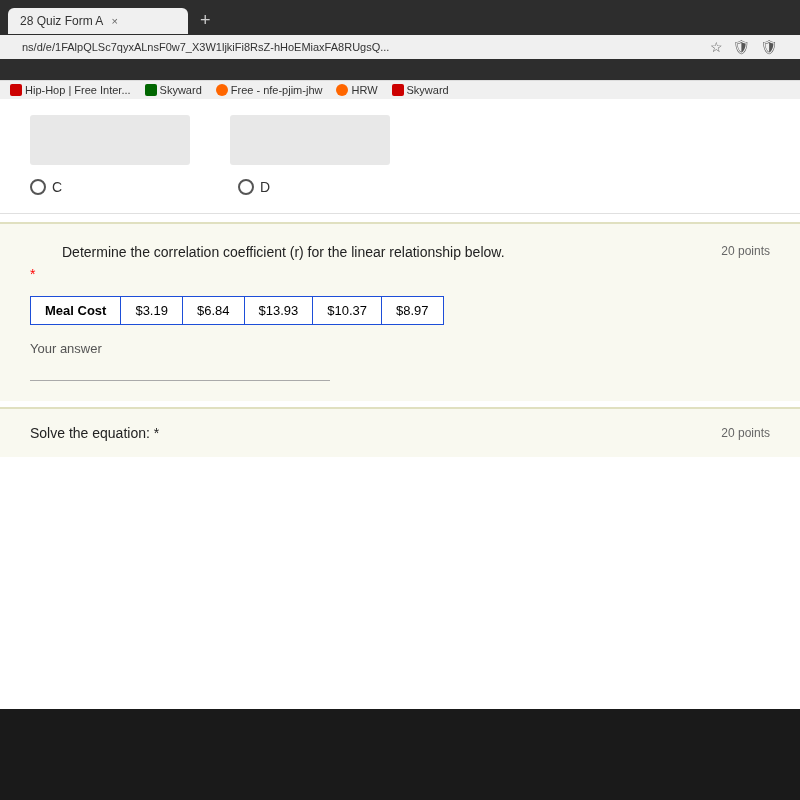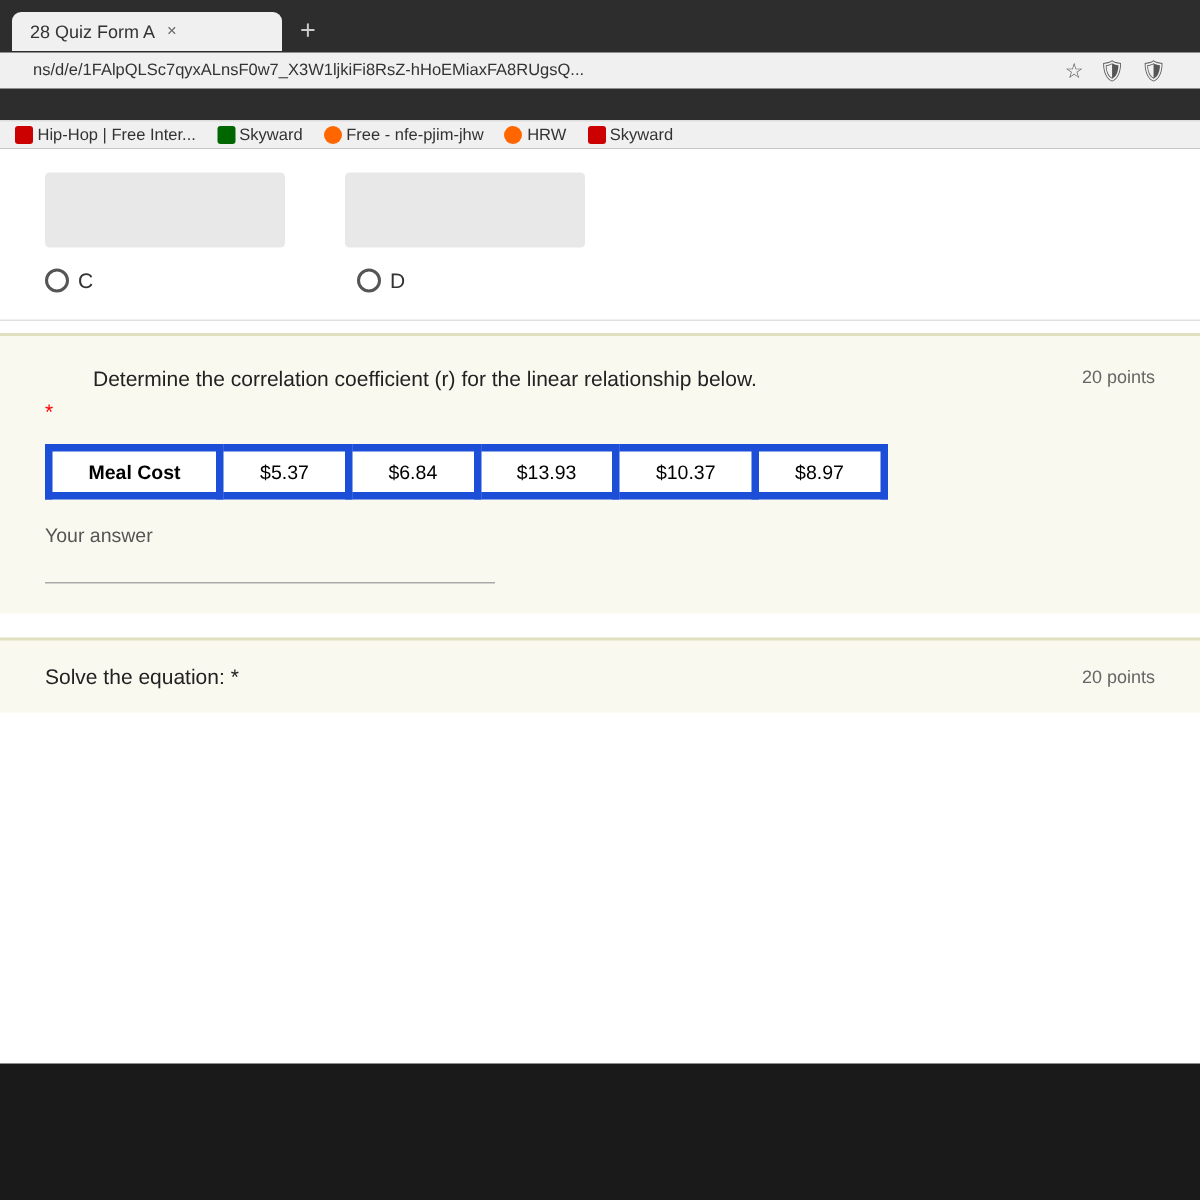--- a/index.html
+++ b/index.html
@@ -196,22 +196,22 @@
     }
 
     
     .data-table {
       border-collapse: collapse;
       margin: 14px 0;
       font-size: 13px;
     }
 
     .data-table td {
-      border: 5px solid #1d4ed8;
-      padding: 6px 24px;
+      border: 1px solid #1d4ed8;
+      padding: 6px 14px;
       text-align: center;
       background: #fff;
     }
 
     .data-table td:first-child {
       font-weight: bold;
       text-align: left;
       background: #fff;
     }
 
@@ -227,21 +227,21 @@
       height: 1px;
       background: #aaa;
       margin-top: 20px;
     }
 
     
     .next-question-section {
       background: #f9f9f0;
       padding: 16px 30px;
       border-top: 2px solid #e0e0c0;
-      margin-top: 16px;
+      margin-top: 6px;
     }
 
     .next-question-header {
       display: flex;
       justify-content: space-between;
       align-items: center;
     }
 
     .next-question-text {
       font-size: 14px;
@@ -326,21 +326,21 @@
     <div class="question-header">
       <span class="question-text">Determine the correlation coefficient (r) for the linear relationship below.</span>
       <span class="points-label">20 points</span>
     </div>
     <div class="required-star">*</div>
 
     <table class="data-table">
       <tbody>
         <tr>
           <td>Meal Cost</td>
-          <td>$5.37</td>
+          <td>$3.19</td>
           <td>$6.84</td>
           <td>$13.93</td>
           <td>$10.37</td>
           <td>$8.97</td>
         </tr>
       </tbody>
     </table>
 
     <div class="your-answer-label">Your answer</div>
     <div class="answer-input-line"></div>

